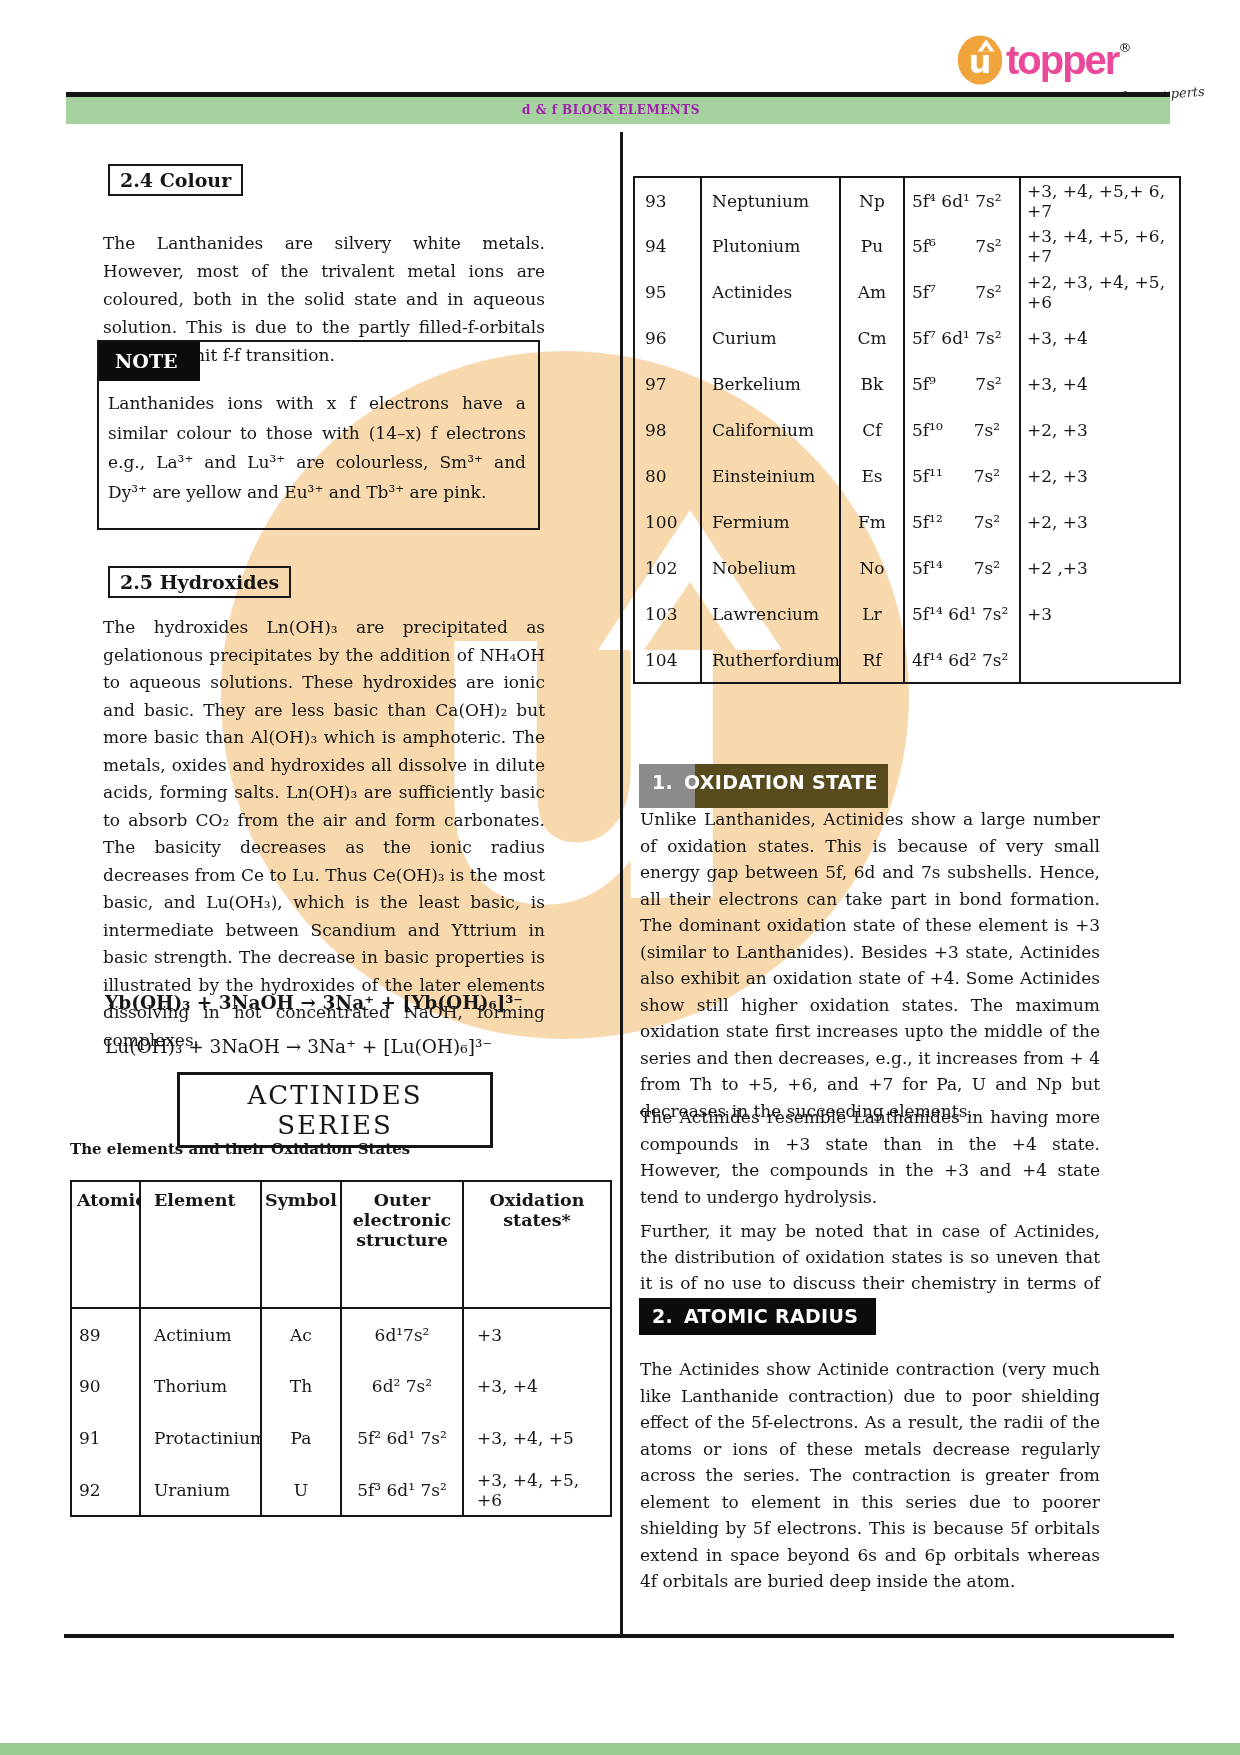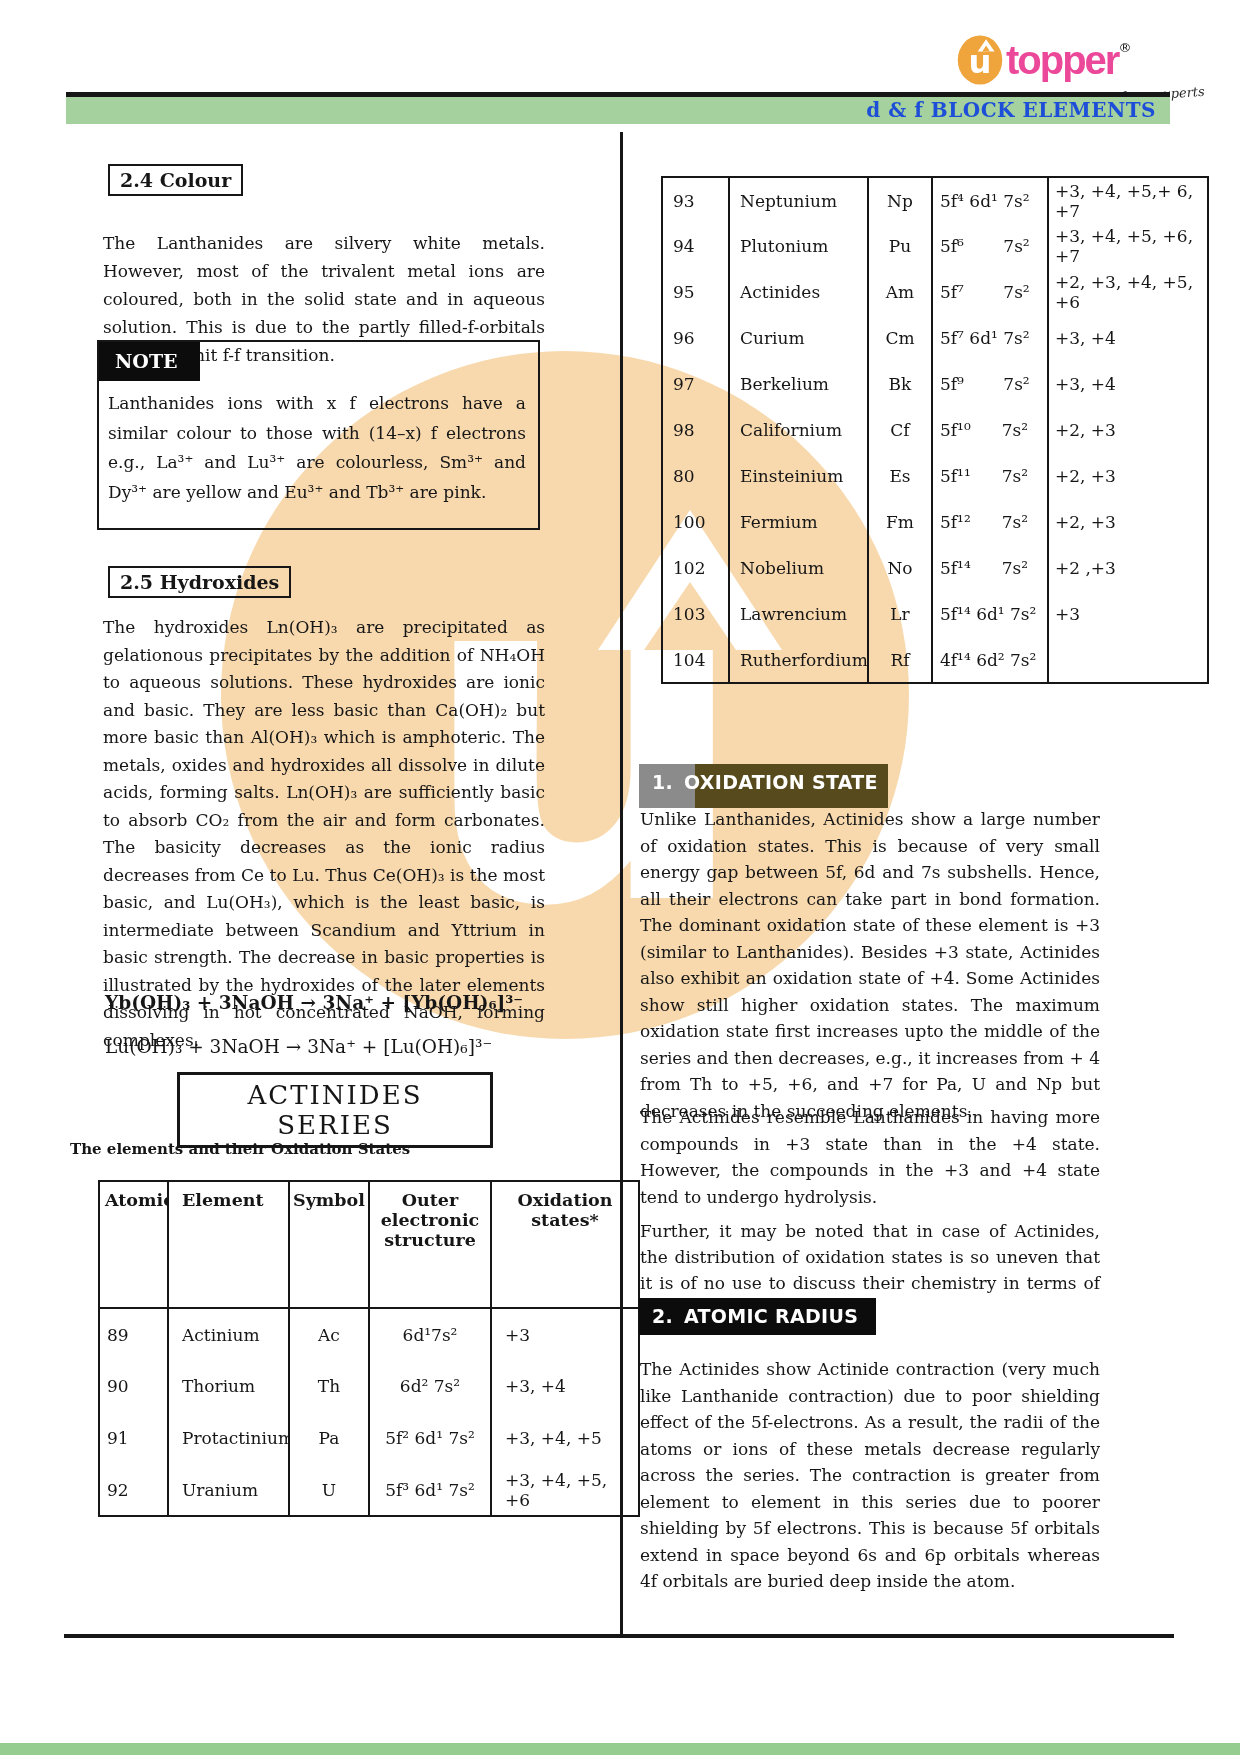--- a/index.html
+++ b/index.html
@@ -8,22 +8,22 @@
   .abs{position:absolute;z-index:1;}
   .wm{position:absolute;left:220px;top:350px;z-index:0;}
 
   
   .brand{font-family:Liberation Sans, sans-serif;font-weight:bold;
          font-size:40px;letter-spacing:-2px;color:#ec4899;line-height:1;}
   .reg{font-family:"DejaVu Sans","Liberation Sans",sans-serif;font-size:13px;vertical-align:top;color:#0d0d0d;}
   .tagline{font-style:italic;font-size:13px;color:#2a2a2a;transform:rotate(-4deg);}
 
   .hline{background:#161616;}
-  .banner{background:#a5d19e;text-align:right;font-weight:bold;font-size:20px;
-          color:#1d4ed8;line-height:27px;padding-right:14px;box-sizing:border-box;letter-spacing:.5px;}
+  .banner{background:#a5d19e;text-align:center;font-weight:bold;font-size:12px;
+          color:#a21caf;line-height:27px;padding-right:14px;box-sizing:border-box;letter-spacing:.5px;}
   .vdiv{background:#161616;}
   .bottombar{background:#95cc90;}
 
   
   .hbox{display:inline-block;border:2.5px solid #161616;font-weight:bold;font-size:19px;
         padding:3px 10px;background:transparent;}
   .para{font-size:17px;line-height:28px;text-align:justify;}
   .p25{line-height:27.5px;}
   .rpara{font-size:17px;line-height:26.5px;text-align:justify;}
   .eq{font-size:18.5px;white-space:nowrap;}
@@ -32,21 +32,21 @@
   .notebox{border:2.5px solid #161616;box-sizing:border-box;}
   .notelabel{display:inline-block;background:#0c0c0c;color:#fff;font-weight:bold;font-size:19px;
              padding:8px 22px 9px 16px;}
   .notebody{font-size:17px;line-height:29.5px;text-align:justify;padding:8px 12px 0 9px;}
 
   .actbox{border:3px solid #161616;box-sizing:border-box;text-align:center;font-weight:normal;
           font-size:26px;padding:5px 0;word-spacing:18px;letter-spacing:2px;}
   .caption{text-align:left;font-weight:bold;font-size:15px;}
 
   
-  table{border-collapse:collapse;table-layout:fixed;background:transparent;font-size:17px;color:#161616;margin-left:28px;}
+  table{border-collapse:collapse;table-layout:fixed;background:transparent;font-size:17px;color:#161616;}
   .ltable,.rtable{border:2.5px solid #161616;}
   .ltable td,.ltable th,.rtable td{border-left:2px solid #161616;border-right:2px solid #161616;
         overflow:hidden;background:transparent;}
   .ltable thead th{border-bottom:2.5px solid #161616;font-weight:bold;vertical-align:top;
         padding-top:8px;font-size:17.5px;}
   .ltable thead tr{height:127px;}
   .ltable tbody tr{height:52px;}
   .rtable tr{height:46px;}
   .ltable td:nth-child(1){padding-left:7px;}
   .ltable td:nth-child(2){padding-left:13px;}

